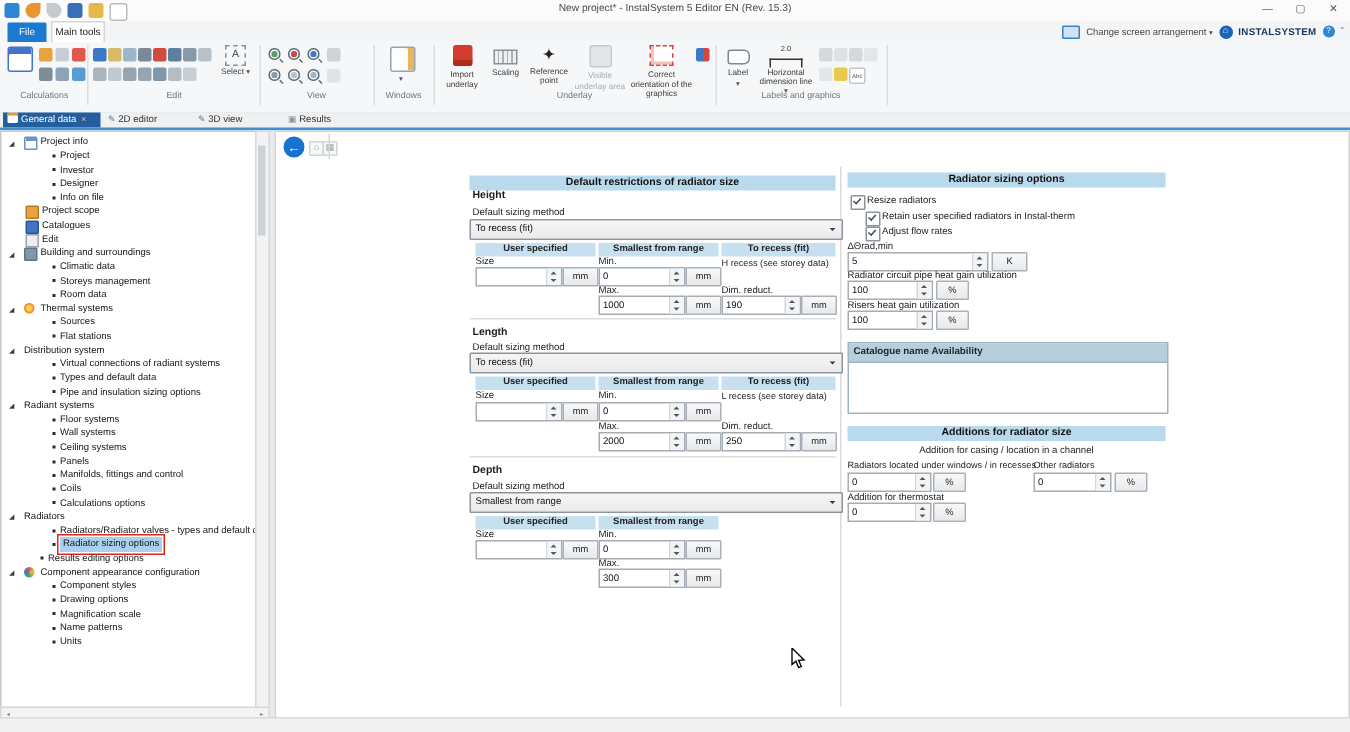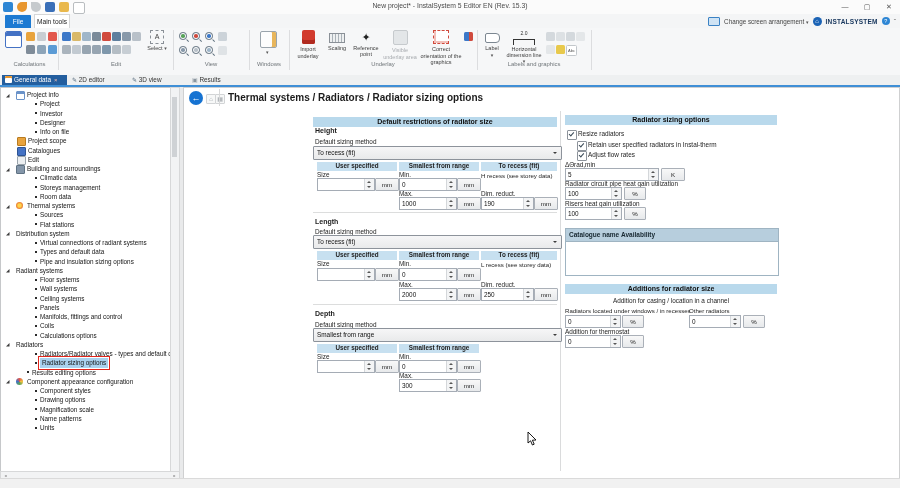--- a/index.html
+++ b/index.html
@@ -420,21 +420,20 @@
     <span class="scar" style="left:1px;">◂</span>
     <span class="scar" style="right:1px;">▸</span>
   </div>
 
   <div id="content">
 
     <div id="back-btn">←</div>
     <span class="hic" style="left:22px;">⌂</span>
     <span class="hic" style="left:31px;left:31px;">▦</span>
     <div id="hdr-div"></div>
-    <div id="page-title">Thermal systems / Radiators / Radiator sizing options</div>
     <div id="col-div"></div>
 
     <div class="band" style="left:129px;top:29px;width:244px;">Default restrictions of radiator size</div>
 
     <div class="lb b" style="left:131px;top:39px;">Height</div>
     <div class="lb" style="left:131px;top:50px;">Default sizing method</div>
     <div class="dd" style="left:129px;top:58px;width:244px;">To recess (fit)</div>
     <div class="sh" style="left:133px;top:74px;width:80px;">User specified</div>
     <div class="sh" style="left:215px;top:74px;width:80px;">Smallest from range</div>
     <div class="sh" style="left:297px;top:74px;width:76px;">To recess (fit)</div>

